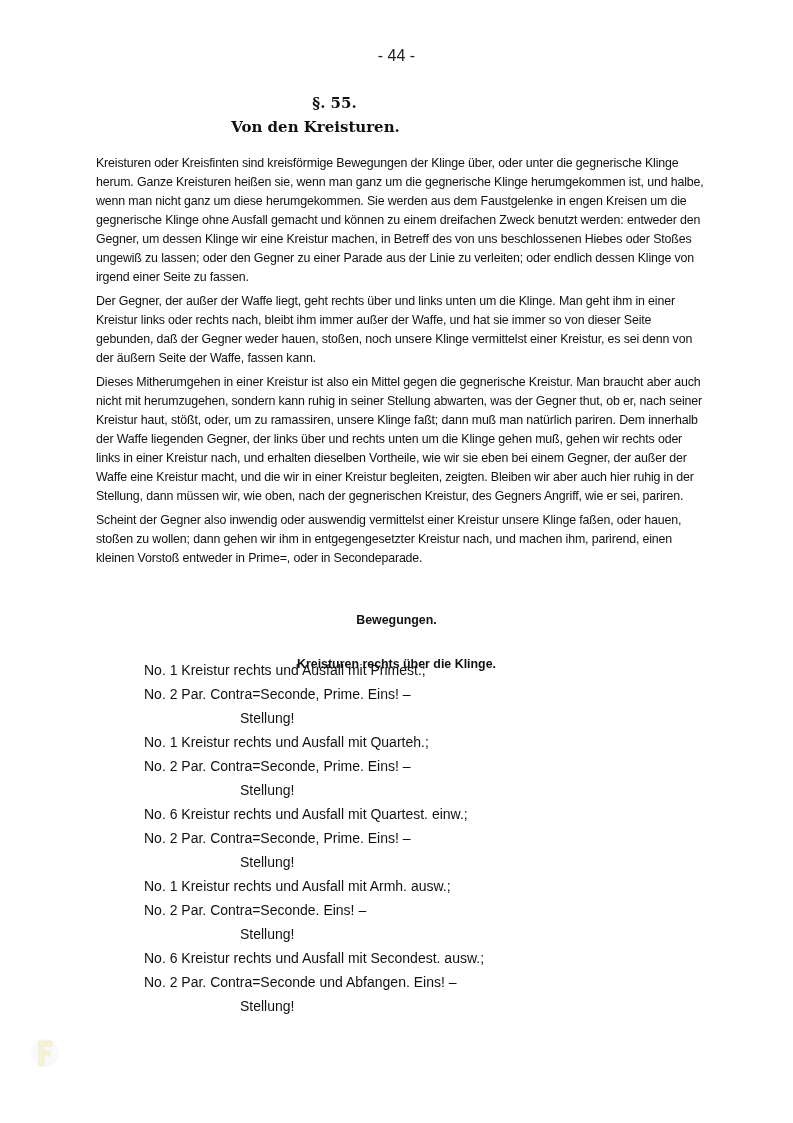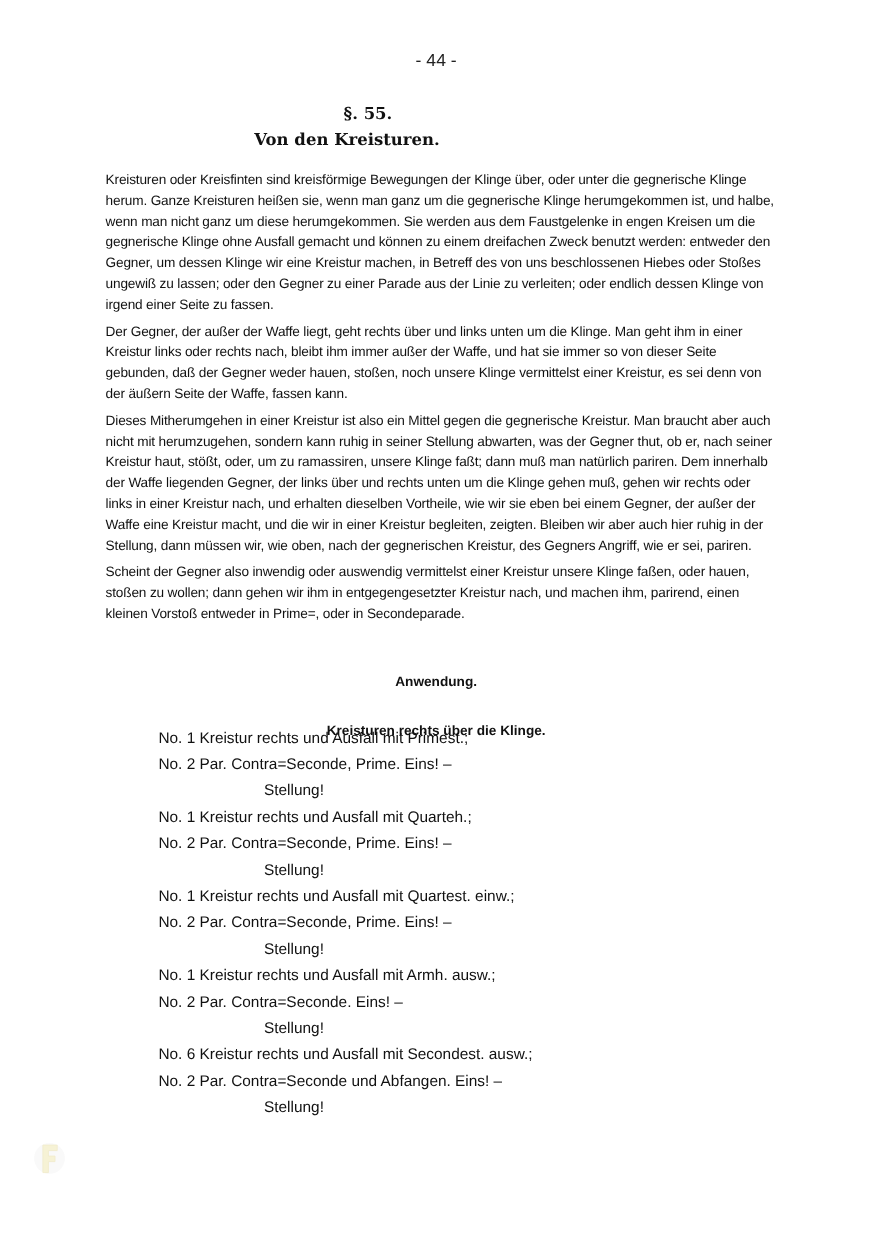--- a/index.html
+++ b/index.html
@@ -26,33 +26,33 @@
 <div class="section-num">§. 55.</div>
 <div class="section-title">Von den Kreisturen.</div>
 
 <div class="body-text">
   <p class="para">Kreisturen oder Kreisfinten sind kreisförmige Bewegungen der Klinge über, oder unter die gegnerische Klinge herum. Ganze Kreisturen heißen sie, wenn man ganz um die gegnerische Klinge herumgekommen ist, und halbe, wenn man nicht ganz um diese herumgekommen. Sie werden aus dem Faustgelenke in engen Kreisen um die gegnerische Klinge ohne Ausfall gemacht und können zu einem dreifachen Zweck benutzt werden: entweder den Gegner, um dessen Klinge wir eine Kreistur machen, in Betreff des von uns beschlossenen Hiebes oder Stoßes ungewiß zu lassen; oder den Gegner zu einer Parade aus der Linie zu verleiten; oder endlich dessen Klinge von irgend einer Seite zu fassen.</p>
   <p class="para">Der Gegner, der außer der Waffe liegt, geht rechts über und links unten um die Klinge. Man geht ihm in einer Kreistur links oder rechts nach, bleibt ihm immer außer der Waffe, und hat sie immer so von dieser Seite gebunden, daß der Gegner weder hauen, stoßen, noch unsere Klinge vermittelst einer Kreistur, es sei denn von der äußern Seite der Waffe, fassen kann.</p>
   <p class="para">Dieses Mitherumgehen in einer Kreistur ist also ein Mittel gegen die gegnerische Kreistur. Man braucht aber auch nicht mit herumzugehen, sondern kann ruhig in seiner Stellung abwarten, was der Gegner thut, ob er, nach seiner Kreistur haut, stößt, oder, um zu ramassiren, unsere Klinge faßt; dann muß man natürlich pariren. Dem innerhalb der Waffe liegenden Gegner, der links über und rechts unten um die Klinge gehen muß, gehen wir rechts oder links in einer Kreistur nach, und erhalten dieselben Vortheile, wie wir sie eben bei einem Gegner, der außer der Waffe eine Kreistur macht, und die wir in einer Kreistur begleiten, zeigten. Bleiben wir aber auch hier ruhig in der Stellung, dann müssen wir, wie oben, nach der gegnerischen Kreistur, des Gegners Angriff, wie er sei, pariren.</p>
   <p class="para">Scheint der Gegner also inwendig oder auswendig vermittelst einer Kreistur unsere Klinge faßen, oder hauen, stoßen zu wollen; dann gehen wir ihm in entgegengesetzter Kreistur nach, und machen ihm, parirend, einen kleinen Vorstoß entweder in Prime=, oder in Secondeparade.</p>
 </div>
 
-<div class="center-bold" style="top:613px;">Anwendung.</div>
+<div class="center-bold" style="top:613px;">Bewegungen.</div>
 <div class="center-bold" style="top:657px;">Kreisturen rechts über die Klinge.</div>
 
 <div>
   <div class="drill" style="top:662px;">No. 1 Kreistur rechts und Ausfall mit Primest.;</div>
   <div class="drill" style="top:686px;">No. 2 Par. Contra=Seconde, Prime. Eins! –</div>
   <div class="drill indent" style="top:710px;">Stellung!</div>
 
   <div class="drill" style="top:734px;">No. 1 Kreistur rechts und Ausfall mit Quarteh.;</div>
   <div class="drill" style="top:758px;">No. 2 Par. Contra=Seconde, Prime. Eins! –</div>
   <div class="drill indent" style="top:782px;">Stellung!</div>
 
-  <div class="drill" style="top:806px;">No. 1 Kreistur rechts und Ausfall mit Quartest. einw.;</div>
+  <div class="drill" style="top:806px;">No. 6 Kreistur rechts und Ausfall mit Quartest. einw.;</div>
   <div class="drill" style="top:830px;">No. 2 Par. Contra=Seconde, Prime. Eins! –</div>
   <div class="drill indent" style="top:854px;">Stellung!</div>
 
   <div class="drill" style="top:878px;">No. 1 Kreistur rechts und Ausfall mit Armh. ausw.;</div>
   <div class="drill" style="top:902px;">No. 2 Par. Contra=Seconde. Eins! –</div>
   <div class="drill indent" style="top:926px;">Stellung!</div>
 
   <div class="drill" style="top:950px;">No. 6 Kreistur rechts und Ausfall mit Secondest. ausw.;</div>
   <div class="drill" style="top:974px;">No. 2 Par. Contra=Seconde und Abfangen. Eins! –</div>
   <div class="drill indent" style="top:998px;">Stellung!</div>

